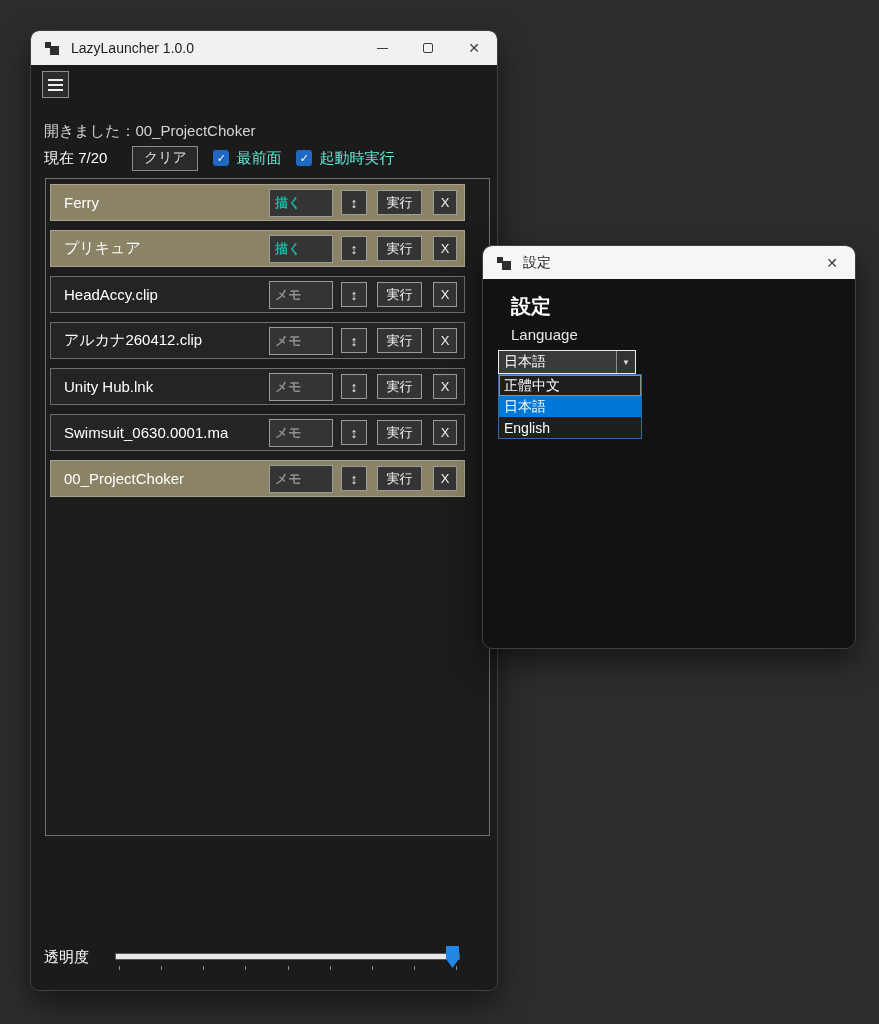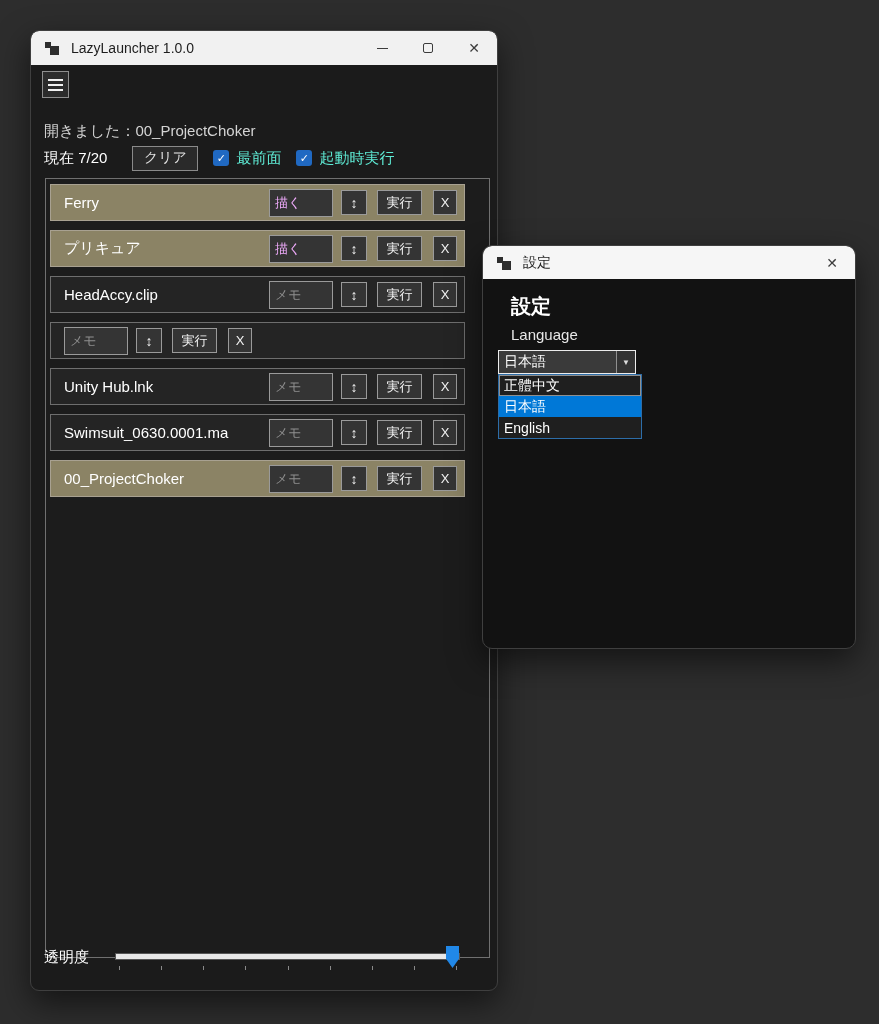--- a/index.html
+++ b/index.html
@@ -60,32 +60,32 @@
     color:#e2e2e2; font-size:14px;
   }
   .cb-group { display:flex; align-items:center; margin-left:15px; }
   .checkbox {
     width:16px; height:16px; background:#2069c2; border-radius:3px; display:flex;
     align-items:center; justify-content:center; color:#fff; font-size:11px; line-height:1;
   }
   .cb-label { margin-left:7px; font-size:15px; color:#5eead4; }
 
   .list-panel {
-    position:absolute; left:14px; top:147px; width:445px; height:780px;
+    position:absolute; left:14px; top:147px; width:445px; height:658px;
     border:1px solid #707070; background:#1c1c1c; padding:5px 4px 5px 4px;
   }
   .row {
     height:37px; margin:0 20px 9px 0; display:flex; align-items:center;
     background:#242424; border:1px solid #6e6e6e; padding:0 7px 0 13px;
   }
   .row.hl { background:#8b8365; border-color:#a8a191; }
   .row-name { flex:1; font-size:15px; color:#ffffff; white-space:nowrap; overflow:hidden; }
   .memo-input {
-    width:64px; height:23px; background:#343434; border:1px solid #9a9a9a; color:#f0abfc;
-    font-size:13px; padding:13px 5px; flex:0 0 64px;
+    width:64px; height:23px; background:#343434; border:1px solid #9a9a9a; color:#14b8a6;
+    font-size:13px; padding:13px 5px; flex:0 0 64px;font-weight:bold;
   }
   .memo-input::placeholder { color:#8f8f8f; opacity:1; }
   .row-btn {
     height:25px; background:#343434; border:1px solid #9a9a9a; color:#f2f2f2;
     font-size:13px; display:flex; align-items:center; justify-content:center;
   }
   .btn-updown { width:26px; margin-left:8px; font-size:14px; }
   .btn-run { width:45px; margin-left:10px; }
   .btn-x { width:24px; margin-left:11px; font-size:13px; }
 
@@ -196,20 +196,21 @@
 
     <div class="row">
       <span class="row-name">HeadAccy.clip</span>
       <input class="memo-input" placeholder="メモ" style="">
       <button class="row-btn btn-updown">↕</button>
       <button class="row-btn btn-run">実行</button>
       <button class="row-btn btn-x">X</button>
     </div>
 
     <div class="row">
+      <span class="row-name">アルカナ260412.clip</span>
       <input class="memo-input" placeholder="メモ" style="">
       <button class="row-btn btn-updown">↕</button>
       <button class="row-btn btn-run">実行</button>
       <button class="row-btn btn-x">X</button>
     </div>
 
     <div class="row">
       <span class="row-name">Unity Hub.lnk</span>
       <input class="memo-input" placeholder="メモ" style="">
       <button class="row-btn btn-updown">↕</button>

